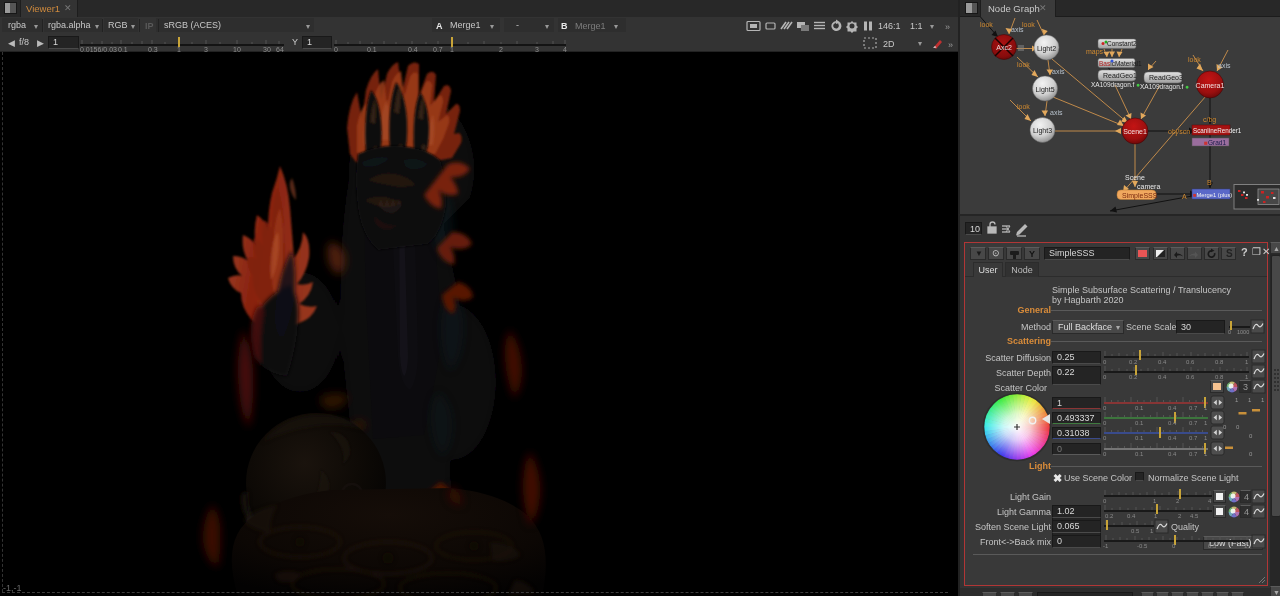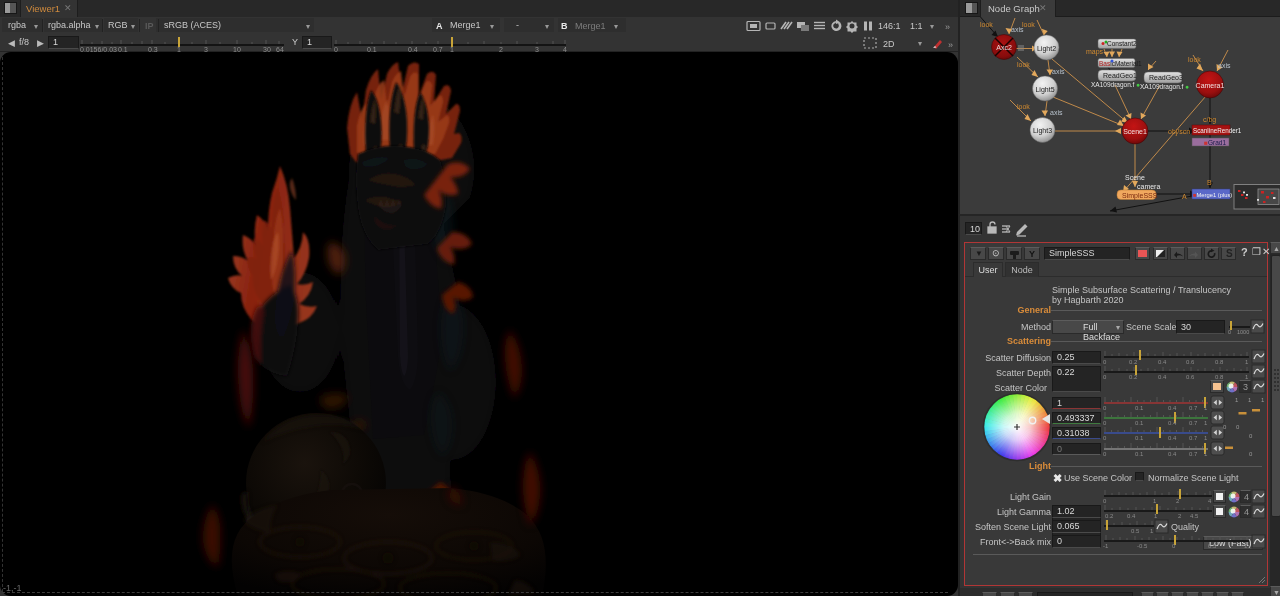--- a/index.html
+++ b/index.html
@@ -172,21 +172,21 @@
       <svg class="abs" style="left:862px;top:3px;" width="96" height="14" viewBox="0 0 96 14">
         <rect x="2" y="1" width="12" height="10" fill="none" stroke="#aaa" stroke-width="1.2" stroke-dasharray="2 2"></rect>
         <text x="21" y="10" font-size="9" fill="#c8c8c8" font-family="Liberation Sans">2D</text>
         <text x="56" y="9" font-size="8" fill="#999">▾</text>
         <path d="M72 10 l6 -7 2 2 -6 7 z" fill="#c03030"></path>
         <path d="M71 11 l2 -2 1.5 1.5 z" fill="#ddd"></path>
         <text x="86" y="11" font-size="9" fill="#999">»</text>
       </svg>
     </div>
 
-    <div class="abs" style="left:0;top:52px;width:958px;height:544px;background:#000;border-radius:11px;">
+    <div class="abs" style="left:0;top:52px;width:958px;height:544px;background:#000;">
       <svg class="abs" style="left:0;top:0;" width="958" height="544" viewBox="0 0 958 544" id="statue-svg">
         <defs>
           <filter id="b1" x="-20%" y="-20%" width="140%" height="140%">
               <feGaussianBlur stdDeviation="1.2"></feGaussianBlur>
             </filter>
           <filter id="b2" x="-30%" y="-30%" width="160%" height="160%">
               <feGaussianBlur stdDeviation="2"></feGaussianBlur>
             </filter>
           <filter id="b4" x="-40%" y="-40%" width="180%" height="180%">
               <feGaussianBlur stdDeviation="4"></feGaussianBlur>
@@ -561,33 +561,33 @@
       <div class="abs" style="left:8px;top:19px;width:30px;height:15px;background:#393939;border:1px solid #2c2c2c;border-bottom:none;color:#ddd;font-size:9px;text-align:center;line-height:14px;">User</div>
       <div class="abs" style="left:40px;top:19px;width:34px;height:15px;background:#313131;border:1px solid #2c2c2c;border-bottom:none;color:#bbb;font-size:9px;text-align:center;line-height:14px;">Node</div>
 
       <div class="abs" style="left:87px;top:42px;font-size:9px;color:#c4c4c4;">Simple Subsurface Scattering / Translucency</div>
       <div class="abs" style="left:87px;top:52px;font-size:9px;color:#c4c4c4;">by Hagbarth 2020</div>
 
       <div class="abs" style="right:216px;top:62px;text-align:right;font-size:9px;font-weight:bold;color:#d98c3a;white-space:nowrap;">General</div>
 
       <div class="abs" style="right:216px;top:79px;font-size:9px;color:#c4c4c4;white-space:nowrap;padding-left:12px;">Method</div>
       <div class="abs btn" style="left:87px;top:77px;width:72px;height:14px;">
-          <span style="position:absolute;left:5px;top:1px;font-size:9px;color:#ddd;margin-left:25px;">Full Backface</span>
+          <span style="position:absolute;left:5px;top:1px;font-size:9px;color:#ddd;">Full Backface</span>
           <span style="position:absolute;right:3px;top:2px;font-size:8px;color:#aaa;">▾</span>
         </div>
       <div class="abs" style="left:161px;top:79px;font-size:9px;color:#c4c4c4;white-space:nowrap;">Scene Scale</div>
       <div class="abs ifield" style="left:211px;top:77px;width:49px;height:14px;line-height:13px;">30</div>
 
       <div class="abs" style="right:216px;top:93px;font-size:9px;font-weight:bold;color:#d98c3a;white-space:nowrap;">Scattering</div>
 
       <div class="abs" style="right:216px;top:110px;font-size:9px;color:#c4c4c4;white-space:nowrap;">Scatter Diffusion</div>
       <div class="abs ifield" style="left:87px;top:108px;width:49px;height:13px;">0.25</div>
 
       <div class="abs" style="right:216px;top:125px;font-size:9px;color:#c4c4c4;white-space:nowrap;">Scatter Depth</div>
-      <div class="abs ifield" style="left:87px;top:123px;width:49px;height:26px;">0.22</div>
+      <div class="abs ifield" style="left:87px;top:123px;width:49px;height:19px;">0.22</div>
 
       <div class="abs" style="right:220px;top:140px;font-size:9px;color:#c4c4c4;white-space:nowrap;">Scatter Color</div>
       <div class="abs btn" style="left:245px;top:137px;width:14px;height:13px;">
           <div style="position:absolute;left:2px;top:2px;width:8px;height:7px;background:#f6c290;"></div>
         </div>
       <div class="abs btn" style="left:274px;top:137px;width:12px;height:13px;background:#2e2e2e;">
           <span style="position:absolute;left:3px;top:1px;font-size:9px;color:#999;">3</span>
         </div>
 
       <div class="abs ifield" style="left:87px;top:154px;width:49px;height:12px;border-bottom:1px solid #8a3535;">1</div>

